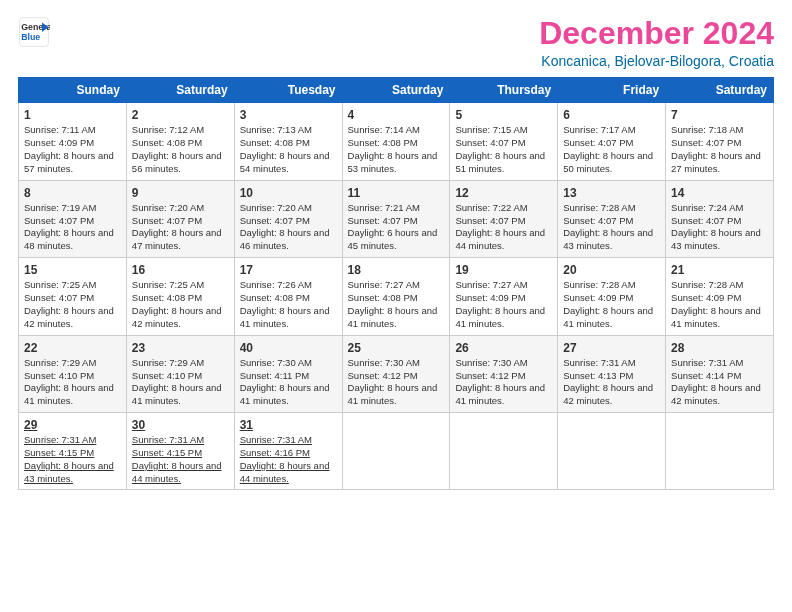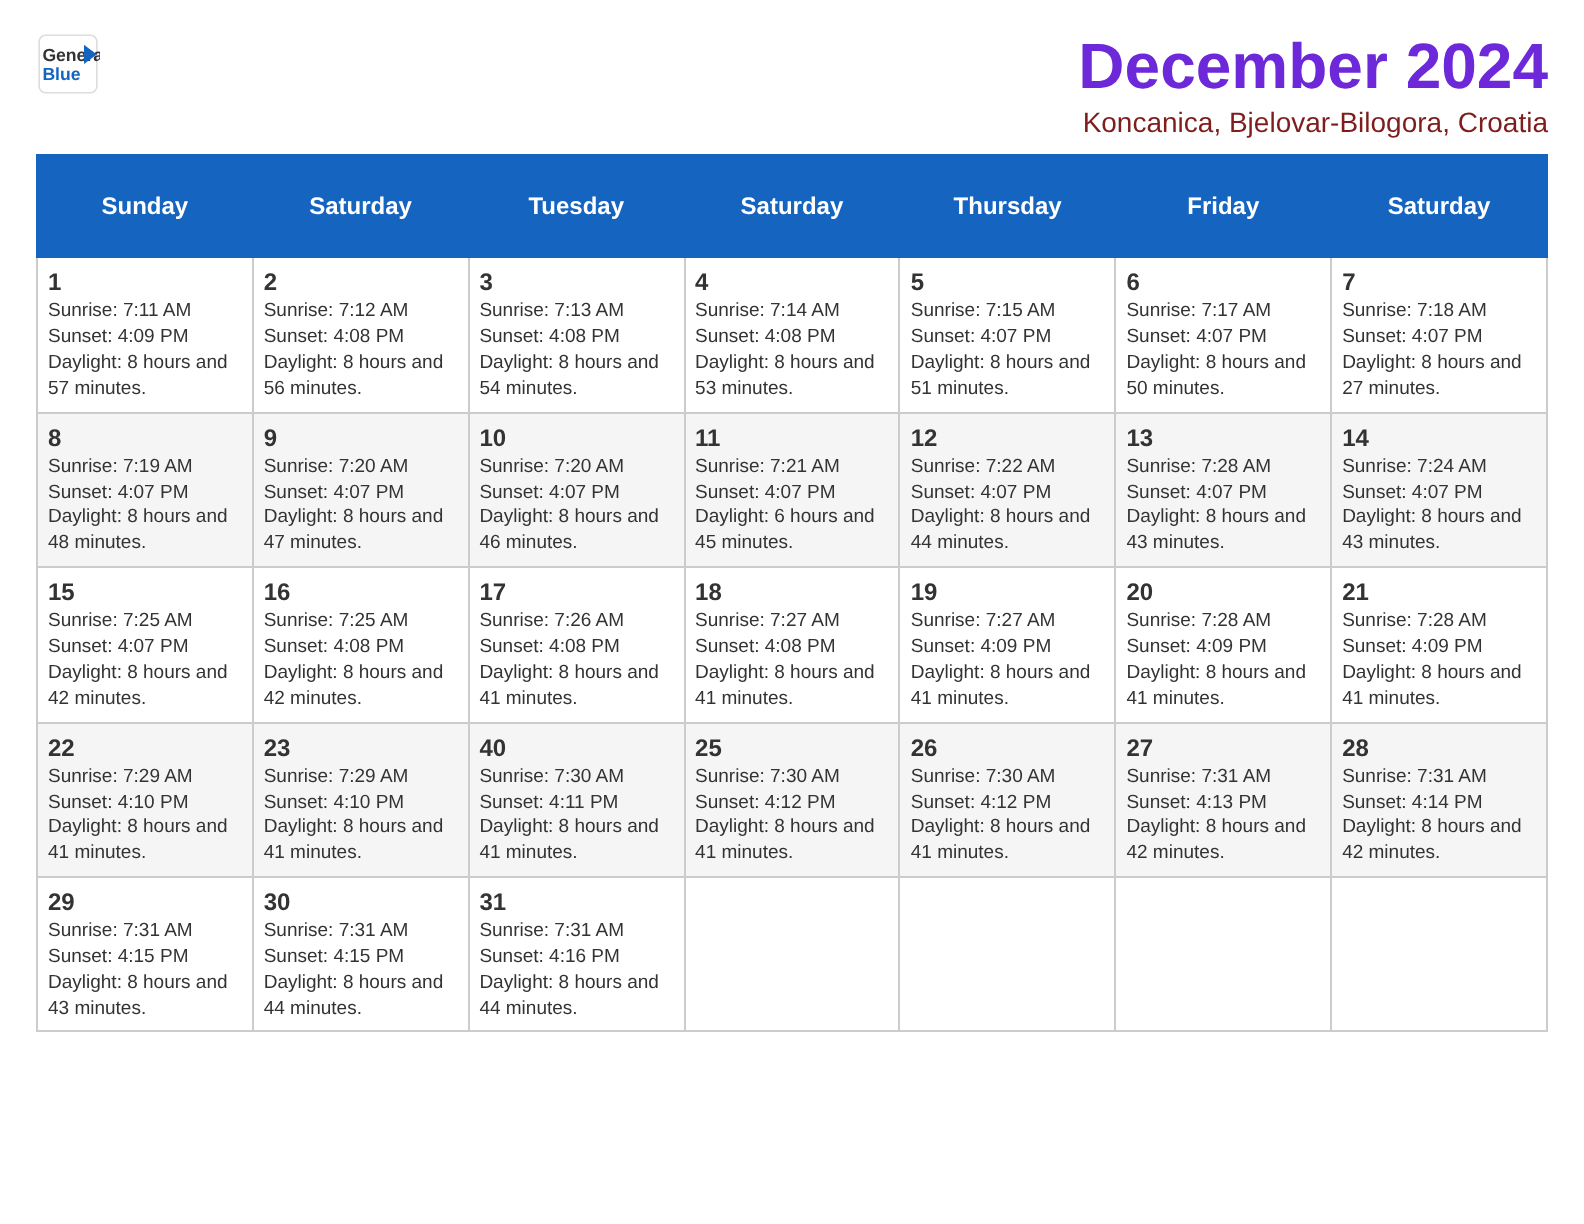--- a/index.html
+++ b/index.html
@@ -30,40 +30,40 @@
     .logo-icon {
       width: 32px;
       height: 32px;
     }
     .title-block {
       text-align: right;
     }
     .main-title {
       font-size: 32px;
       font-weight: bold;
-      color: #6d28d9;
+      color: #ec4899;
       line-height: 1.1;
     }
     .subtitle {
       font-size: 14px;
-      color: #7f1d1d;
+      color: #0369a1;
       margin-top: 2px;
     }
     .calendar-table {
       width: 100%;
       border-collapse: collapse;
       table-layout: fixed;
     }
     .calendar-table th {
       background-color: #1565C0;
       color: #fff;
       font-size: 12px;
       font-weight: bold;
-      text-align: center;
-      padding: 18px 6px;
+      text-align: right;
+      padding: 5px 6px;
       border: 1px solid #1565C0;
     }
     .calendar-table td {
       vertical-align: top;
       font-size: 9.5px;
       color: #333;
       padding: 4px 5px;
       border: 1px solid #ccc;
       line-height: 1.35;
       height: 72px;
@@ -78,20 +78,21 @@
       font-size: 12px;
       font-weight: bold;
       display: block;
       margin-bottom: 1px;
     }
     .empty-cell {
       background: #fff !important;
     }
     .last-row td {
       height: 62px;
+      text-decoration: underline;
     }
   </style>
 </head>
 <body>
 
 <div class="page">
   <div class="header-row">
     <div class="logo">
       <svg class="logo-icon" viewBox="0 0 40 40">
         <rect x="2" y="2" width="36" height="36" rx="4" fill="white" stroke="#ddd" stroke-width="1"></rect>

